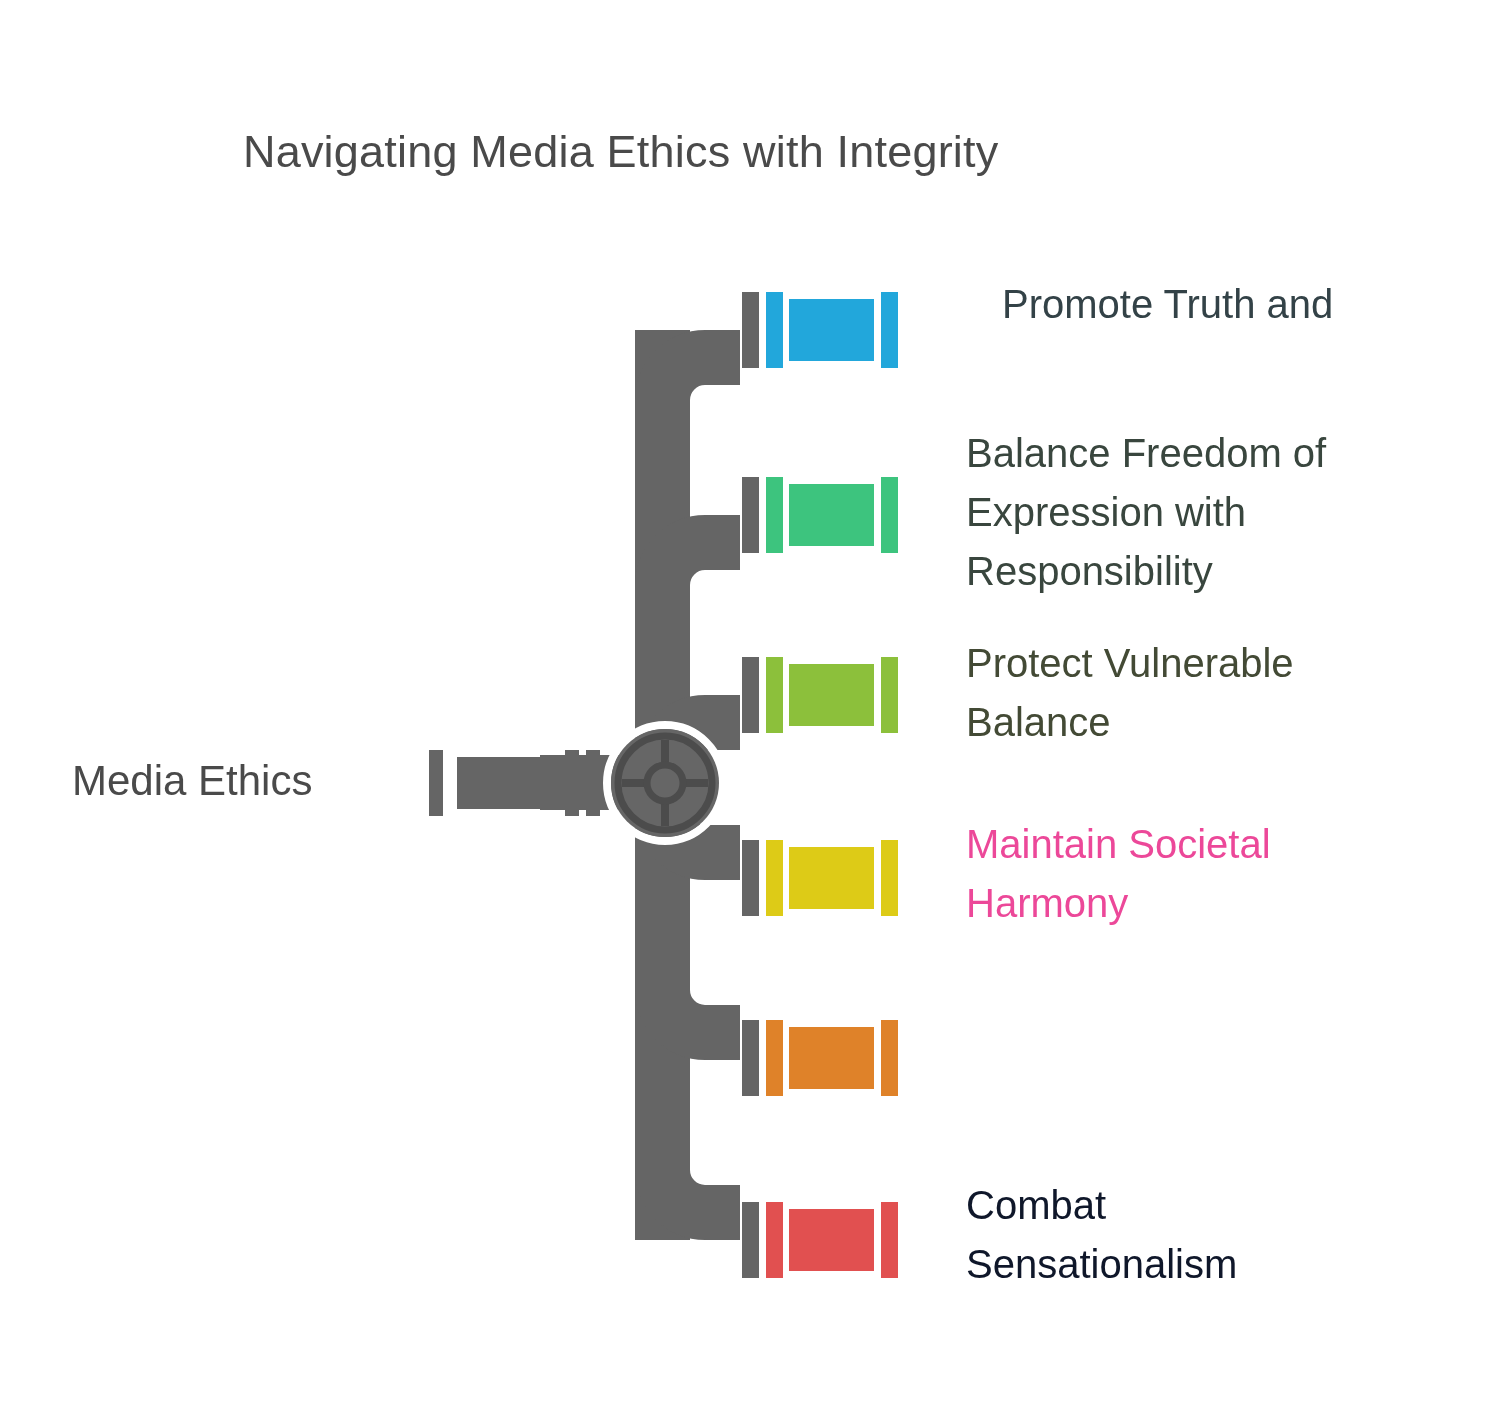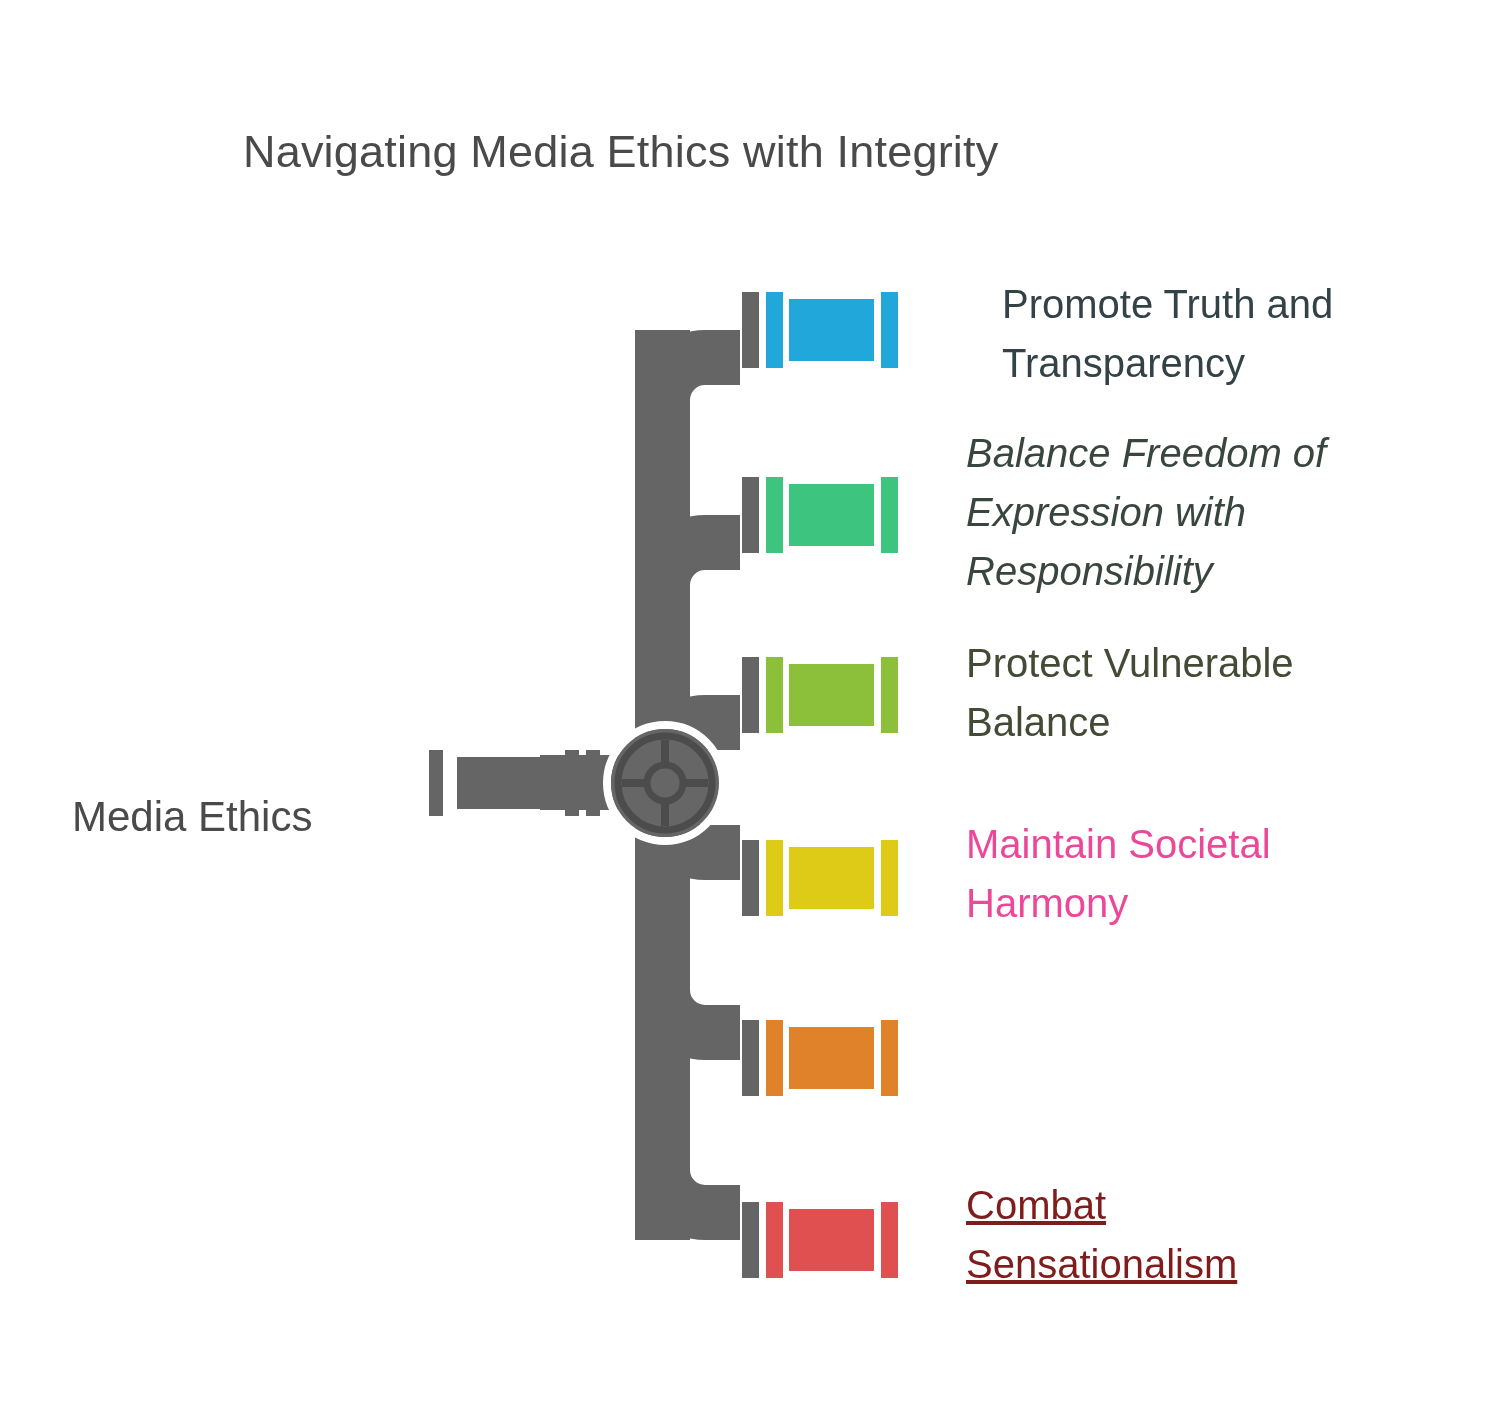--- a/index.html
+++ b/index.html
@@ -28,21 +28,20 @@
     white-space: nowrap;
   }
   #root-label {
     position: absolute;
     left: 72px;
     top: 757px;
     font-size: 42px;
     font-weight: 400;
     color: #4a4a4a;
     white-space: nowrap;
-    margin-top: 36px;
   }
   #pipes {
     position: absolute;
     left: 0;
     top: 0;
     width: 1505px;
     height: 1415px;
   }
   .branch-label {
     position: absolute;
@@ -138,38 +137,37 @@
     <g>
       <rect x="742" y="1202" width="17" height="76" fill="#656565"></rect>
       <rect x="766" y="1202" width="17" height="76" fill="#e15050"></rect>
       <rect x="789" y="1209" width="85" height="62" fill="#e15050"></rect>
       <rect x="881" y="1202" width="17" height="76" fill="#e15050"></rect>
     </g>
   </svg>
 
   <div class="branch-label" style="top:275px;color:#334247;margin-left:36px;">
     <span>Promote Truth and</span>
-    <span>Transparency</span>
   </div>
 
-  <div class="branch-label" style="top:424px;color:#39463e;font-style:italic;">
+  <div class="branch-label" style="top:424px;color:#39463e;">
     <span>Balance Freedom of</span>
     <span>Expression with</span>
     <span>Responsibility</span>
   </div>
 
   <div class="branch-label" style="top:634px;color:#434a35;">
     <span>Protect Vulnerable</span>
     <span>Balance</span>
   </div>
 
   <div class="branch-label" style="top:815px;color:#ec4899;">
     <span>Maintain Societal</span>
     <span>Harmony</span>
   </div>
 
 
-  <div class="branch-label" style="top:1176px;color:#7f1d1d;text-decoration:underline;">
+  <div class="branch-label" style="top:1176px;color:#0f172a;">
     <span>Combat</span>
     <span>Sensationalism</span>
   </div>
 
 </div>
 
 </body></html>

